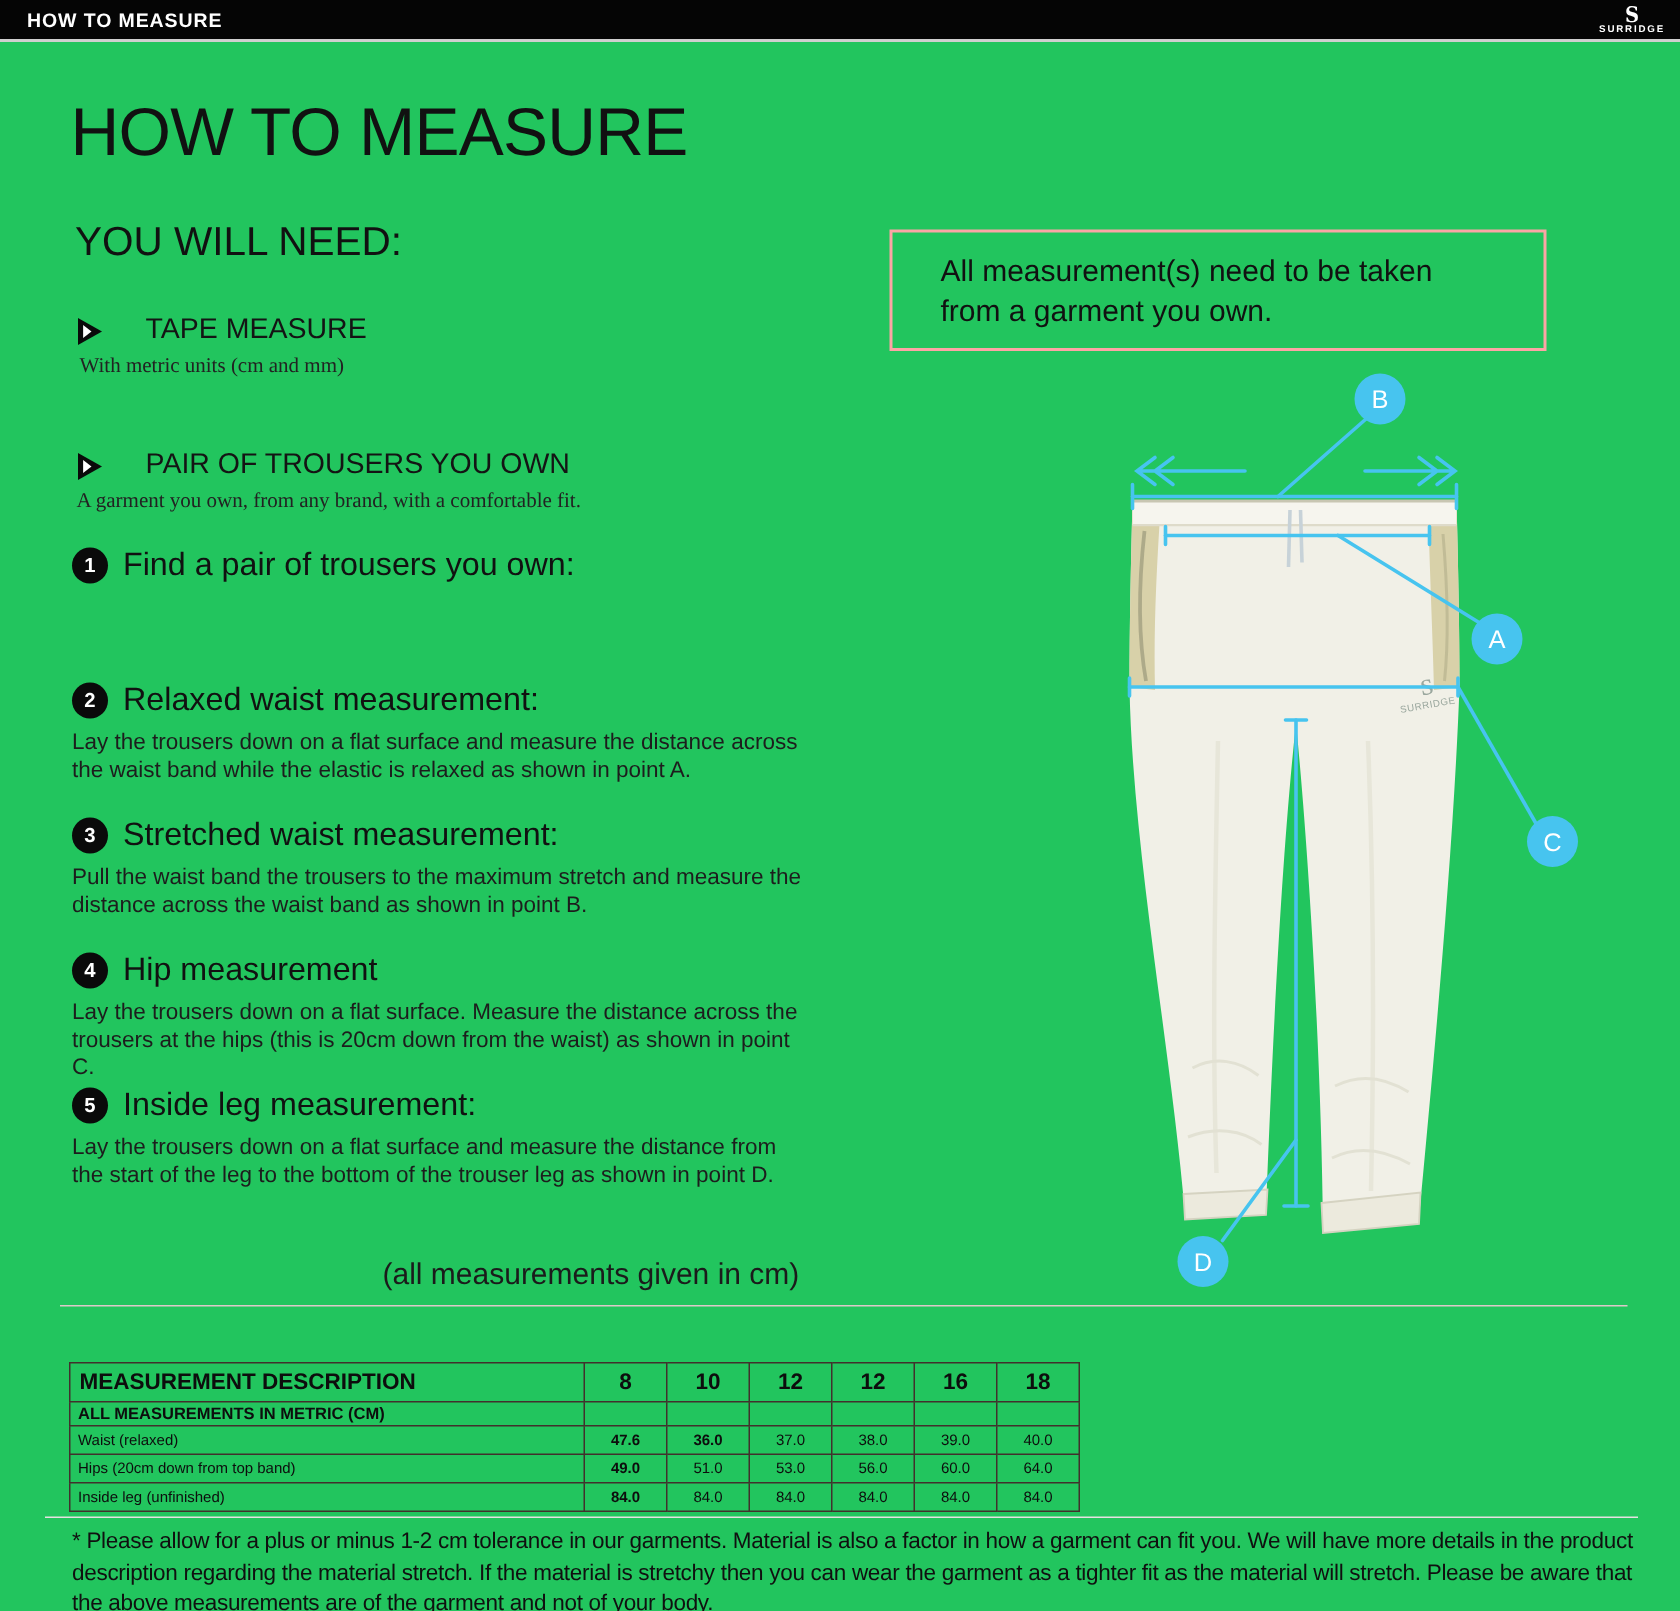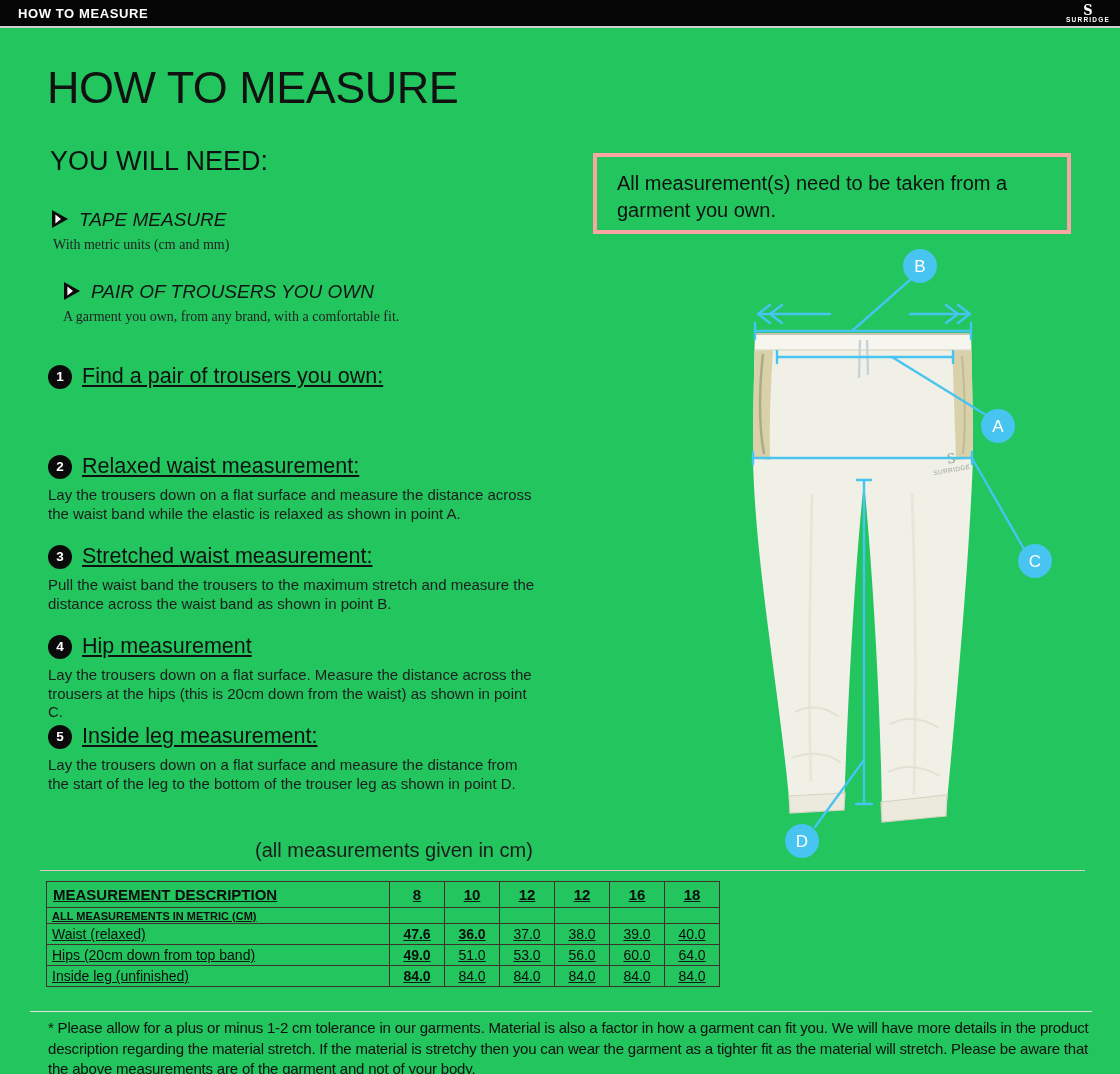--- a/index.html
+++ b/index.html
@@ -12,47 +12,47 @@
   .topbar-title{color:#fff;font-size:13px;font-weight:bold;letter-spacing:.6px;}
   .brand{display:flex;flex-direction:column;align-items:center;line-height:1;margin-top:2px;}
   .brand .s-mark{font-size:13px;font-weight:bold;color:#fff;font-family:"DejaVu Serif",serif;transform:scaleY(1.1);}
   .brand .s-name{font-size:6.5px;font-weight:bold;color:#fff;letter-spacing:1.2px;}
 
   .page-title{position:absolute;left:47px;top:62px;font-size:45px;font-weight:400;letter-spacing:-.5px;color:#111;}
 
   .ywn-heading{position:absolute;left:50px;top:146px;font-size:27px;font-weight:400;color:#111;}
 
   .need-item{position:absolute;left:50px;width:480px;}
-  .need-row{display:flex;align-items:flex-start;gap:9px;font-style:italic;}
+  .need-row{display:flex;align-items:flex-end;gap:27px;}
   .need-label{font-size:19px;color:#141414;}
   .need-desc{font-size:14px;color:#222;margin:6px 0 0 3px;font-family:Liberation Serif, serif;}
 
   .step{position:absolute;left:48px;width:492px;}
   .step-head{display:flex;align-items:center;gap:10px;}
   .badge{width:24px;height:24px;border-radius:50%;background:#0a0a0a;color:#fff;font-size:13.5px;font-weight:bold;display:flex;align-items:center;justify-content:center;flex:0 0 24px;}
-  .step-title{font-size:21.5px;color:#111;text-decoration:underline;}
+  .step-title{font-size:21.5px;color:#111;}
   .step-body{font-size:15px;line-height:18.5px;color:#1d1d1d;margin-top:7px;}
 
-  .notice-box{position:absolute;left:593px;top:153px;width:478px;height:81px;border:4px solid #fca5a5;padding:13px 20px;font-size:20px;line-height:27px;color:#111;}
+  .notice-box{position:absolute;left:593px;top:153px;width:438px;height:81px;border:2px solid #fca5a5;padding:13px 32px;font-size:20px;line-height:27px;color:#111;}
 
   .sc-heading{position:absolute;left:47px;top:821px;font-size:33px;font-weight:400;color:#111;}
   .sc-sub{position:absolute;left:255px;top:839px;font-size:20px;color:#1b1b1b;}
 
   .rule{position:absolute;height:1px;background:#ddc9c9;}
   .rule.r1{left:40px;top:870px;width:1045px;}
   .rule.r2{left:30px;top:1011px;width:1062px;background:#e6e1e1;}
 
-  table.size-table{position:absolute;left:46px;top:881px;width:673px;border-collapse:collapse;table-layout:fixed;text-decoration:underline;}
+  table.size-table{position:absolute;left:46px;top:908px;width:673px;border-collapse:collapse;table-layout:fixed;}
   table.size-table col.c-desc{width:343px;}
   table.size-table col.c-val{width:55px;}
   table.size-table td,table.size-table th{border:1.6px solid var(--tableline);color:#0d0d0d;overflow:hidden;white-space:nowrap;}
   .st-h th{font-size:15px;font-weight:bold;text-align:left;padding:4px 0 4px 6px;}
   .st-h th.num{text-align:center;padding:4px 0;}
   .st-metric td{font-size:11px;font-weight:bold;text-align:left;padding:1px 0 1px 5px;height:16px;}
-  .st-row td{font-size:14px;padding:2px 12px;height:19px;text-align:center;}
+  .st-row td{font-size:10px;padding:2px 12px;height:19px;text-align:center;}
   .st-row td.lbl{text-align:left;padding-left:5px;}
   .st-row td.b{font-weight:bold;}
 
   .footnote{position:absolute;left:48px;top:1018px;width:1048px;font-size:15px;line-height:20.5px;letter-spacing:-.2px;color:#101010;}
 
   .diagram{position:absolute;left:740px;top:244px;width:360px;height:632px;}
   .cy{stroke:var(--accent);stroke-width:2.4;fill:none;stroke-linecap:round;}
   .cyf{fill:var(--accent);}
   .mk-txt{fill:#ffffff;font-size:17px;font-family:"Liberation Sans",sans-serif;}
   .tri-icon{display:block;}
@@ -78,21 +78,21 @@
     <div class="need-row">
       <svg class="tri-icon" width="20" height="20" viewBox="0 0 20 20">
         <path d="M2,1 L18,10 L2,19 Z" fill="#0a0a0a"></path>
         <path d="M5.4,5.6 L11,10 L5.4,14.4 Z" fill="#ffffff"></path>
       </svg>
       <span class="need-label">TAPE MEASURE</span>
     </div>
     <div class="need-desc">With metric units (cm and mm)</div>
   </div>
 
-  <div class="need-item" style="top:281px;margin-left:12px;">
+  <div class="need-item" style="top:299px;">
     <div class="need-row">
       <svg class="tri-icon" width="20" height="20" viewBox="0 0 20 20">
         <path d="M2,1 L18,10 L2,19 Z" fill="#0a0a0a"></path>
         <path d="M5.4,5.6 L11,10 L5.4,14.4 Z" fill="#ffffff"></path>
       </svg>
       <span class="need-label">PAIR OF TROUSERS YOU OWN</span>
     </div>
     <div class="need-desc" style="margin-left:1px;">A garment you own, from any brand, with a comfortable fit.</div>
   </div>
 

